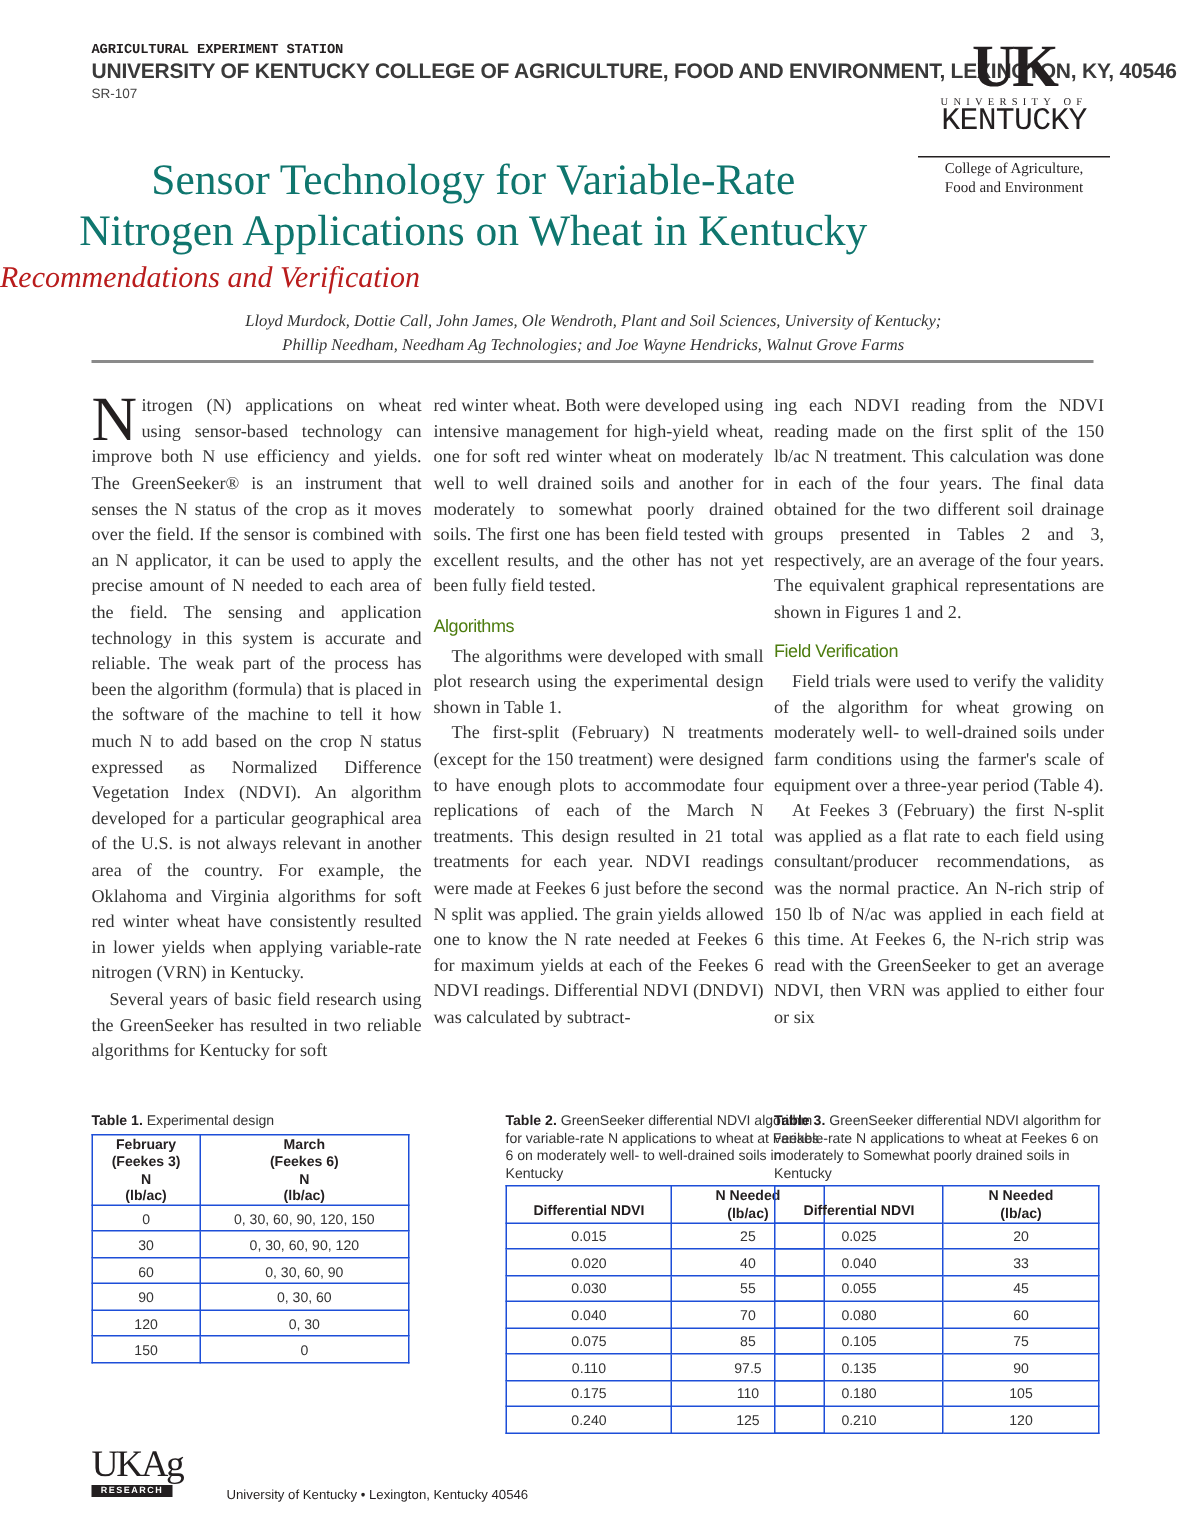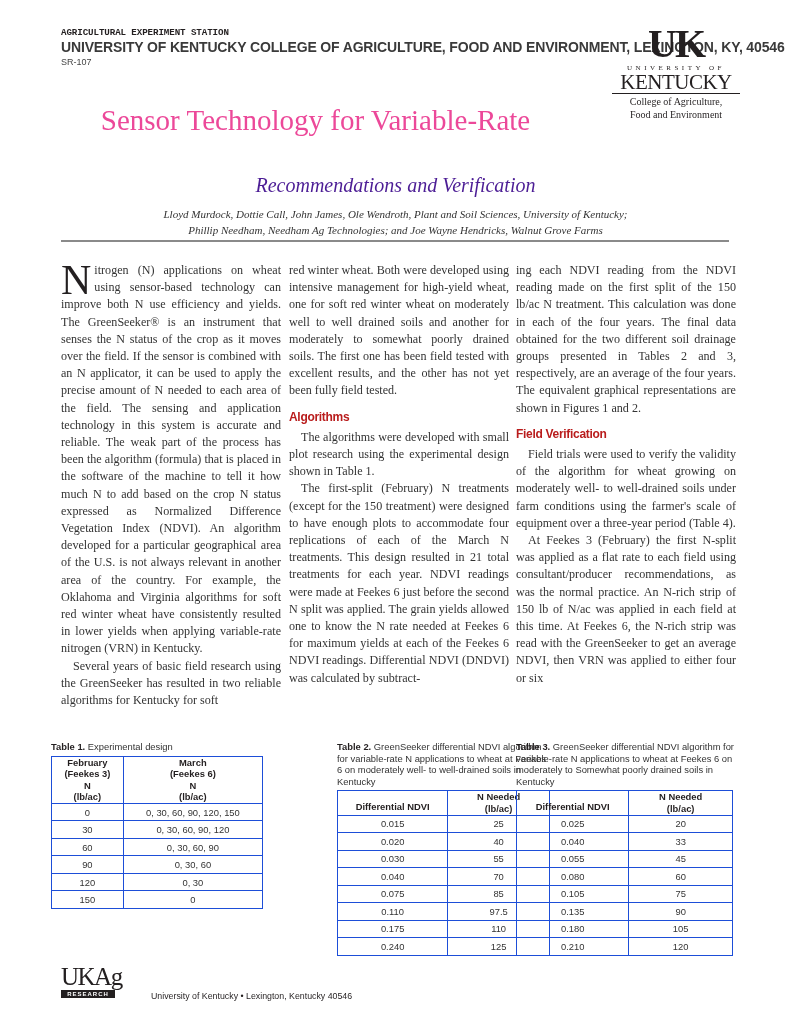--- a/index.html
+++ b/index.html
@@ -5,44 +5,44 @@
   html, body { margin: 0; padding: 0; background: #ffffff; }
   body { width: 791px; height: 1024px; position: relative; overflow: hidden; color: #231f20; }
 
   .station { position: absolute; left: 61px; top: 27px; font-family: Liberation Mono, monospace; font-size: 9.2px; font-weight: bold; letter-spacing: -0.1px; color: #231f20; }
   .university { position: absolute; left: 61px; top: 39px; font-family: "Liberation Sans", sans-serif; font-size: 14px; font-weight: bold; color: #3a3a3a; letter-spacing: -0.15px; text-align: right; }
   .sr { position: absolute; left: 61px; top: 57px; font-family: "Liberation Sans", sans-serif; font-size: 9px; color: #444; }
 
   .logo { position: absolute; left: 612px; top: 26px; width: 128px; text-align: center; }
   .logo .uk { font-family: Liberation Serif, serif; font-weight: bold; font-size: 40px; line-height: 36px; color: #231f20; letter-spacing: -2px; }
   .logo .uo { font-family: "Liberation Serif", serif; font-size: 7px; letter-spacing: 3.5px; margin-top: 2px; color:#231f20; }
-  .logo .ky { font-family: Liberation Serif, serif; font-size: 21px; line-height: 20px; letter-spacing: -0.5px; color:#231f20; border-bottom: 1px solid #231f20; padding-bottom: 1px; }
+  .logo .ky { font-family: Liberation Mono, monospace; font-size: 21px; line-height: 20px; letter-spacing: -0.5px; color:#231f20; border-bottom: 1px solid #231f20; padding-bottom: 12px; }
   .logo .col { font-family: "Liberation Serif", serif; font-size: 10px; line-height: 10px; margin-top: 3px; color:#231f20; }
 
-  .title { position: absolute; left: 0; width: 631px; top: 103px; text-align: center; font-family: "Liberation Serif", serif; font-size: 29px; line-height: 34px; color: #ec4899; }
-  .subtitle { position: absolute; left: 0; width: 791px; top: 174px; text-align: center; font-family: "Liberation Serif", serif; font-style: italic; font-size: 20px; color: #4c1d95; }
+  .title { position: absolute; left: 0; width: 631px; top: 103px; text-align: center; font-family: "Liberation Serif", serif; font-size: 29px; line-height: 34px; color: #0f766e; }
+  .subtitle { position: absolute; left: 0; width: 791px; top: 174px; text-align: left; font-family: "Liberation Serif", serif; font-style: italic; font-size: 20px; color: #b91c1c; }
   .authors { position: absolute; left: 0; width: 791px; top: 206px; text-align: center; font-family: "Liberation Serif", serif; font-style: italic; font-size: 11px; line-height: 16px; color: #333; }
   .rule { position: absolute; left: 61px; top: 240px; width: 668px; height: 2px; background: #8a8a8a; }
 
   .col-text { position: absolute; top: 262px; width: 220px; font-family: "Liberation Serif", serif; font-size: 12.1px; line-height: 17.2px; color: #333; text-align: justify; }
   .col-text p { margin: 0; text-indent: 12px; }
   .col-text p.noindent { text-indent: 0; }
-  .col-text h3 { font-family: "Liberation Sans", sans-serif; font-size: 12px; font-weight: bold; margin: 9px 0 3px 0; color: #b91c1c; letter-spacing: -0.3px; }
+  .col-text h3 { font-family: "Liberation Sans", sans-serif; font-size: 12px; font-weight: normal; margin: 9px 0 3px 0; color: #4d7c0f; letter-spacing: -0.3px; }
   .dropcap { float: left; font-size: 42px; line-height: 32px; margin: 2px 3px 0 0; font-family: "Liberation Serif", serif; color: #231f20; }
   .c1 { left: 61px; }
   .c2 { left: 289px; }
   .c3 { left: 516px; }
 
   .tbl-wrap { position: absolute; top: 741px; font-family: "Liberation Sans", sans-serif; color: #333; }
   .tbl-caption { font-size: 9.4px; line-height: 11.6px; margin-bottom: 3px; }
   .tbl-caption b { color: #231f20; }
   table { border-collapse: collapse; font-size: 9.4px; }
   td, th { border: 1px solid #1d4ed8; text-align: center; padding: 0 2px; height: 16.5px; }
   th { font-weight: bold; color: #231f20; line-height: 11.6px; }
-  .t1 { left: 51px; width: 215px; }
+  .t1 { left: 61px; width: 215px; }
   .t1 table { width: 212px; border: 1.5px solid #555; }
   .t2 { left: 289px; width: 215px; padding-left: 48px; }
   .t2 table { width: 213px; border: 1.5px solid #555; }
   .t3 { left: 516px; width: 218px; }
   .t3 table { width: 217px; border: 1.5px solid #555; }
   .th-bottom { vertical-align: bottom; padding-bottom: 2px; }
 
   .footer { position: absolute; left: 61px; top: 965px; display: flex; align-items: flex-end; }
   .ukag { position: relative; width: 66px; height: 36px; }
   .ukag .txt { font-family: "Liberation Serif", serif; font-size: 25px; line-height: 24px; color: #231f20; letter-spacing: -1.5px; }
@@ -59,20 +59,21 @@
 <div class="logo">
   <div class="uk">UK</div>
   <div class="uo">UNIVERSITY OF</div>
   <div class="ky">KENTUCKY</div>
   <div class="col">College of Agriculture,</div>
   <div class="col">Food and Environment</div>
 </div>
 
 <div class="title">
   <div>Sensor Technology for Variable-Rate</div>
+  <div>Nitrogen Applications on Wheat in Kentucky</div>
 </div>
 <div class="subtitle">Recommendations and Verification</div>
 <div class="authors">
   <div>Lloyd Murdock, Dottie Call, John James, Ole Wendroth, Plant and Soil Sciences, University of Kentucky;</div>
   <div>Phillip Needham, Needham Ag Technologies; and Joe Wayne Hendricks, Walnut Grove Farms</div>
 </div>
 <div class="rule"></div>
 
 <div class="col-text c1">
   <p class="noindent"><span class="dropcap">N</span><span>itrogen (N) applications on wheat using sensor-based technology can improve both N use efficiency and yields. The GreenSeeker® is an instrument that senses the N status of the crop as it moves over the field. If the sensor is combined with an N applicator, it can be used to apply the precise amount of N needed to each area of the field. The sensing and application technology in this system is accurate and reliable. The weak part of the process has been the algorithm (formula) that is placed in the software of the machine to tell it how much N to add based on the crop N status expressed as Normalized Difference Vegetation Index (NDVI). An algorithm developed for a particular geographical area of the U.S. is not always relevant in another area of the country. For example, the Oklahoma and Virginia algorithms for soft red winter wheat have consistently resulted in lower yields when applying variable-rate nitrogen (VRN) in Kentucky.</span></p>

